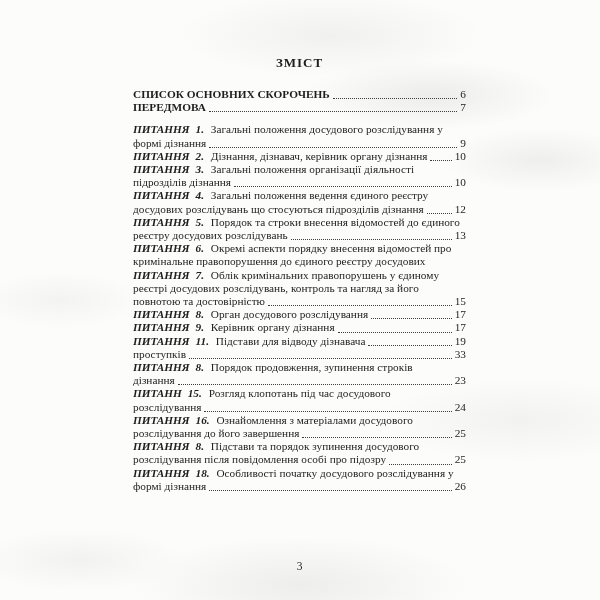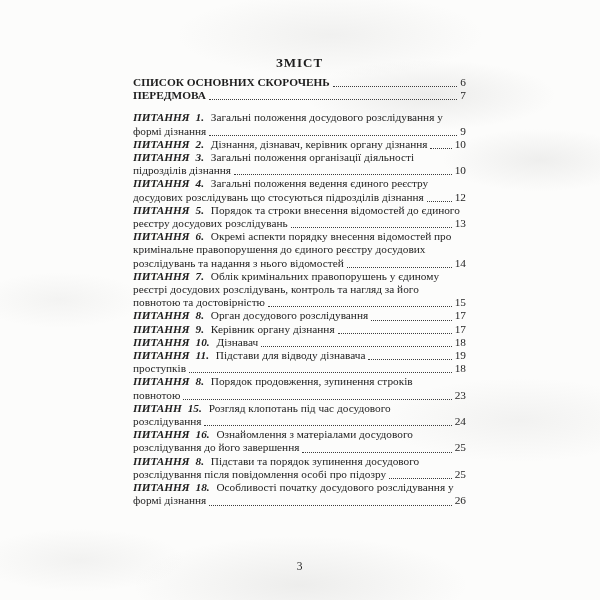--- a/index.html
+++ b/index.html
@@ -34,21 +34,21 @@
     top: 55px;
     left: 133px;
     width: 333px;
     text-align: center;
     font-weight: bold;
     font-size: 13px;
     letter-spacing: 1px;
   }
   .toc {
     position: absolute;
-    top: 76px;
+    top: 88px;
     left: 133px;
     width: 333px;
     font-size: 11.3px;
     line-height: 13.2px;
   }
   .front-list { margin-bottom: 9px; }
   .row {
     display: flex;
     align-items: baseline;
     white-space: nowrap;
@@ -135,25 +135,20 @@
         <div class="line"><span class="txt"><span class="lbl">ПИТАННЯ 5.</span> Порядок та строки внесення відомостей до єдиного</span></div>
         <div class="row">
           <span class="txt">реєстру досудових розслідувань</span>
           <span class="dots"></span>
           <span class="pg">13</span>
         </div>
       </div>
       <div>
         <div class="line"><span class="txt"><span class="lbl">ПИТАННЯ 6.</span> Окремі аспекти порядку внесення відомостей про</span></div>
         <div class="line">кримінальне правопорушення до єдиного реєстру досудових</div>
-        <div class="row">
-          <span class="txt">розслідувань та надання з нього відомостей</span>
-          <span class="dots"></span>
-          <span class="pg">14</span>
-        </div>
       </div>
       <div>
         <div class="line"><span class="txt"><span class="lbl">ПИТАННЯ 7.</span> Облік кримінальних правопорушень у єдиному</span></div>
         <div class="line">реєстрі досудових розслідувань, контроль та нагляд за його</div>
         <div class="row">
           <span class="txt">повнотою та достовірністю</span>
           <span class="dots"></span>
           <span class="pg">15</span>
         </div>
       </div>
@@ -166,43 +161,36 @@
       </div>
       <div>
         <div class="row">
           <span class="txt"><span class="lbl">ПИТАННЯ 9.</span> Керівник органу дізнання</span>
           <span class="dots"></span>
           <span class="pg">17</span>
         </div>
       </div>
       <div>
         <div class="row">
-          <span class="txt"><span class="lbl">ПИТАННЯ 10.</span> Дізнавач</span>
-          <span class="dots"></span>
-          <span class="pg">18</span>
-        </div>
-      </div>
-      <div>
-        <div class="row">
           <span class="txt"><span class="lbl">ПИТАННЯ 11.</span> Підстави для відводу дізнавача</span>
           <span class="dots"></span>
           <span class="pg">19</span>
         </div>
       </div>
       <div>
         <div class="row">
           <span class="txt">проступків</span>
           <span class="dots"></span>
-          <span class="pg">18</span>
+          <span class="pg">33</span>
         </div>
       </div>
       <div>
         <div class="line"><span class="txt"><span class="lbl">ПИТАННЯ 8.</span> Порядок продовження, зупинення строків</span></div>
         <div class="row">
-          <span class="txt">повнотою</span>
+          <span class="txt">дізнання</span>
           <span class="dots"></span>
           <span class="pg">23</span>
         </div>
       </div>
       <div>
         <div class="line"><span class="txt"><span class="lbl">ПИТАНН 15.</span> Розгляд клопотань під час досудового</span></div>
         <div class="row">
           <span class="txt">розслідування</span>
           <span class="dots"></span>
           <span class="pg">24</span>

